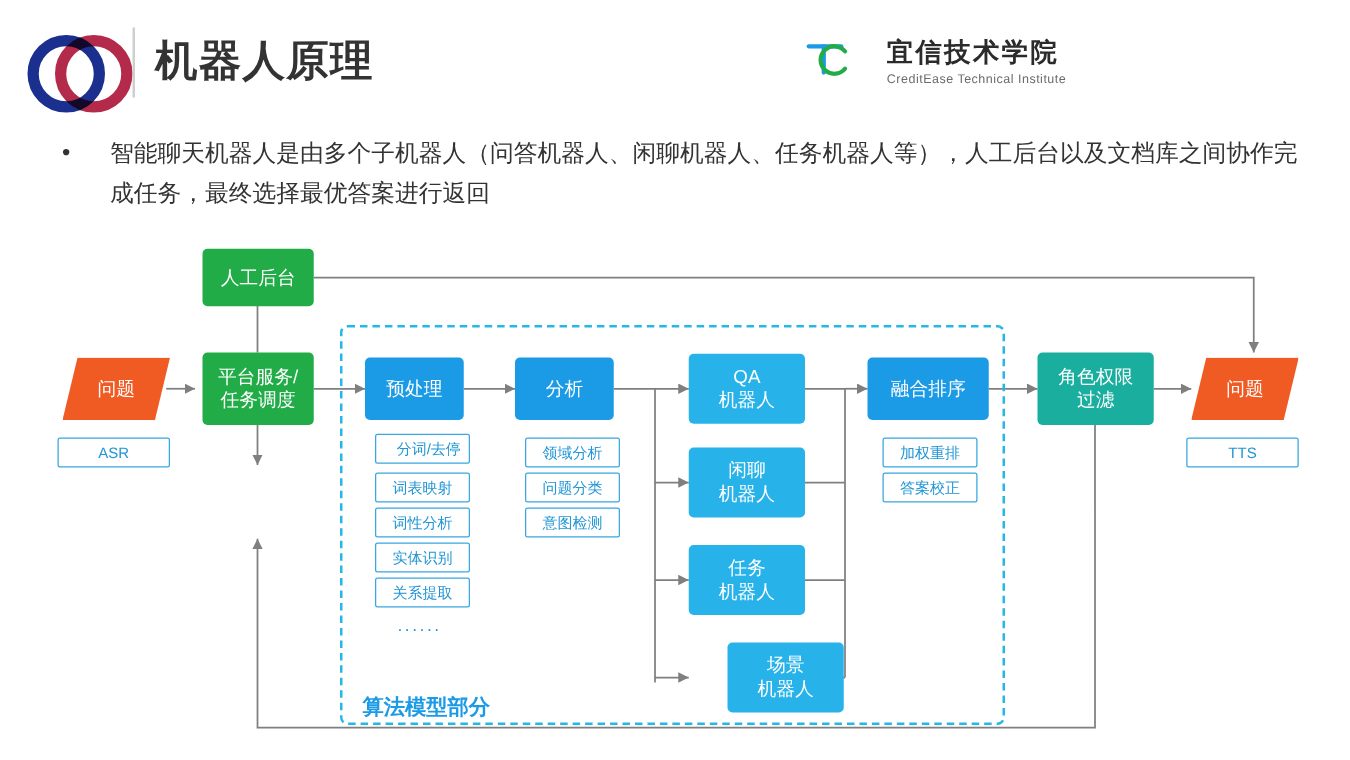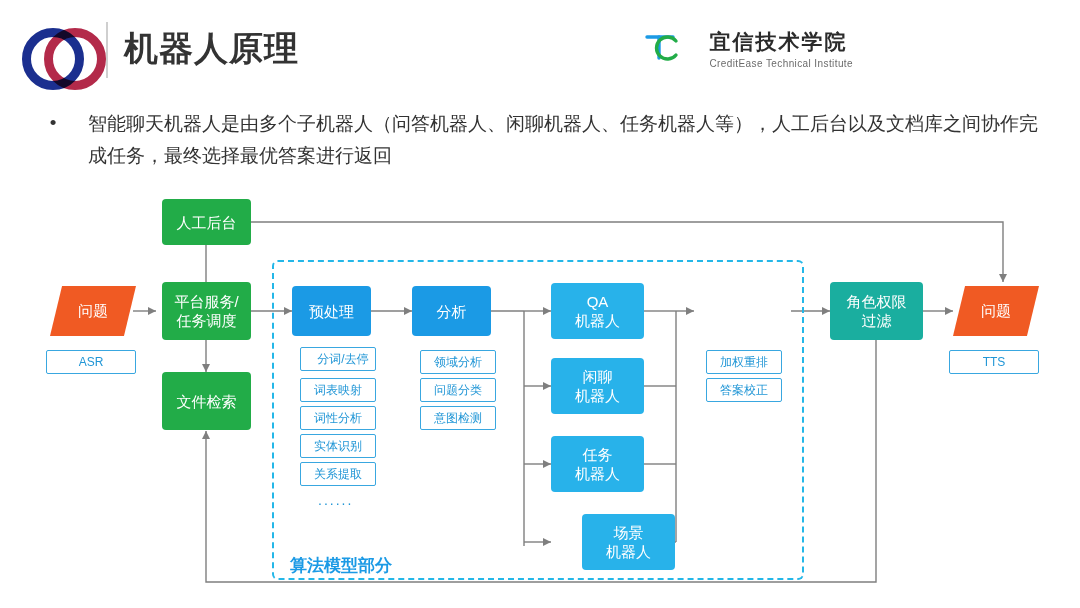--- a/index.html
+++ b/index.html
@@ -292,23 +292,20 @@
       <span>TTS</span>
     </div>
 
     <div class="node green" style="left:162px; top:13px; width:89px; height:46px;">
       <span>人工后台</span>
     </div>
     <div class="node green" style="left:162px; top:96px; width:89px; height:58px; white-space:pre-line;">
       <span>平台服务/
 任务调度</span>
     </div>
-    <div class="node green" style="left:162px; top:186px; width:89px; height:58px;">
-      <span>文件检索</span>
-    </div>
 
     <div class="node blue" style="left:292px; top:100px; width:79px; height:50px;">
       <span>预处理</span>
     </div>
     <div class="node blue" style="left:412px; top:100px; width:79px; height:50px;">
       <span>分析</span>
     </div>
 
     <div class="tag" style="left:300px; top:161px; width:76px; height:24px;padding-left:10px;">
       <span>分词/去停</span>
@@ -347,20 +344,23 @@
     </div>
     <div class="node cyan" style="left:551px; top:250px; width:93px; height:56px; white-space:pre-line;">
       <span>任务
 机器人</span>
     </div>
     <div class="node cyan" style="left:582px; top:328px; width:93px; height:56px; white-space:pre-line;">
       <span>场景
 机器人</span>
     </div>
 
+    <div class="node blue" style="left:694px; top:100px; width:97px; height:50px;">
+      <span>融合排序</span>
+    </div>
     <div class="tag" style="left:706px; top:164px; width:76px; height:24px;">
       <span>加权重排</span>
     </div>
     <div class="tag" style="left:706px; top:192px; width:76px; height:24px;">
       <span>答案校正</span>
     </div>
 
     <div class="node teal" style="left:830px; top:96px; width:93px; height:58px; white-space:pre-line;">
       <span>角色权限
 过滤</span>

